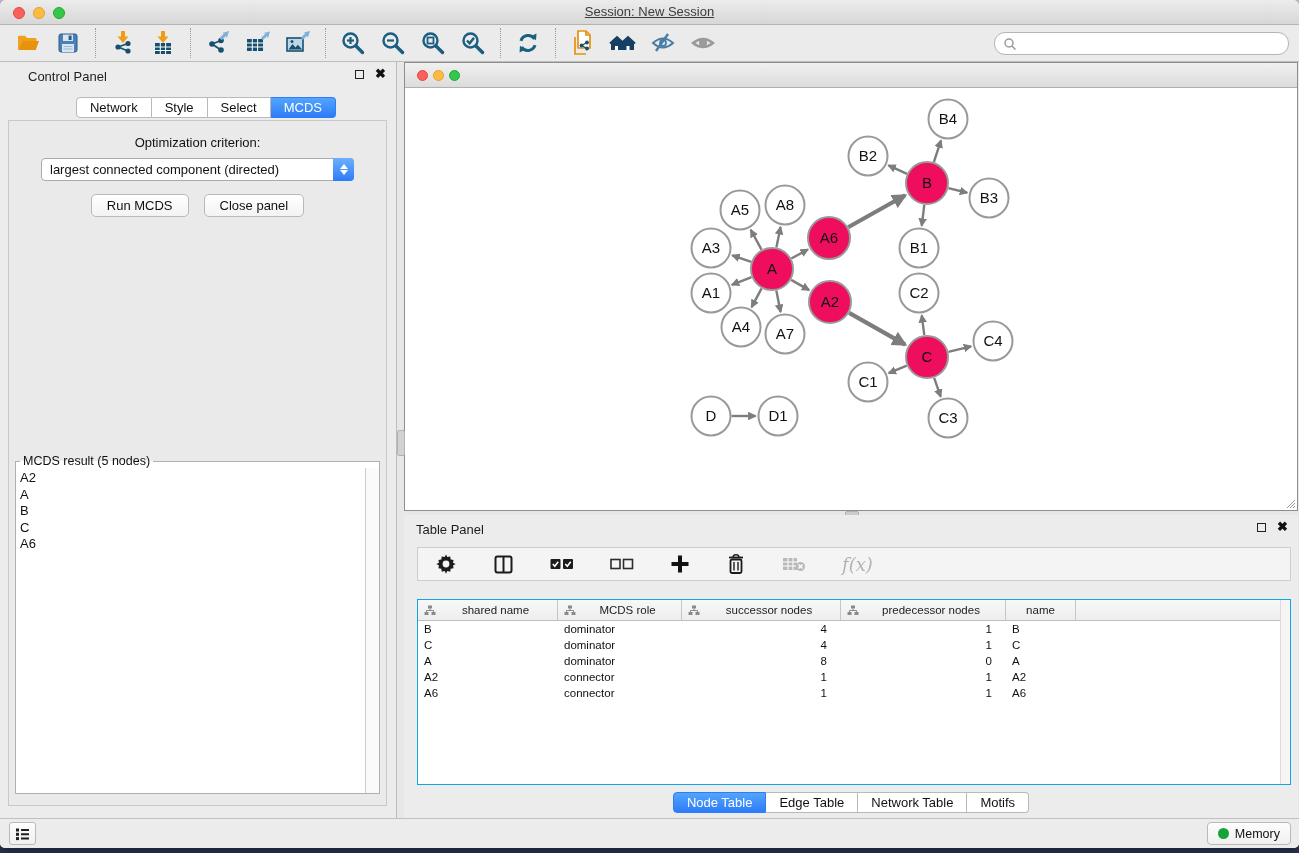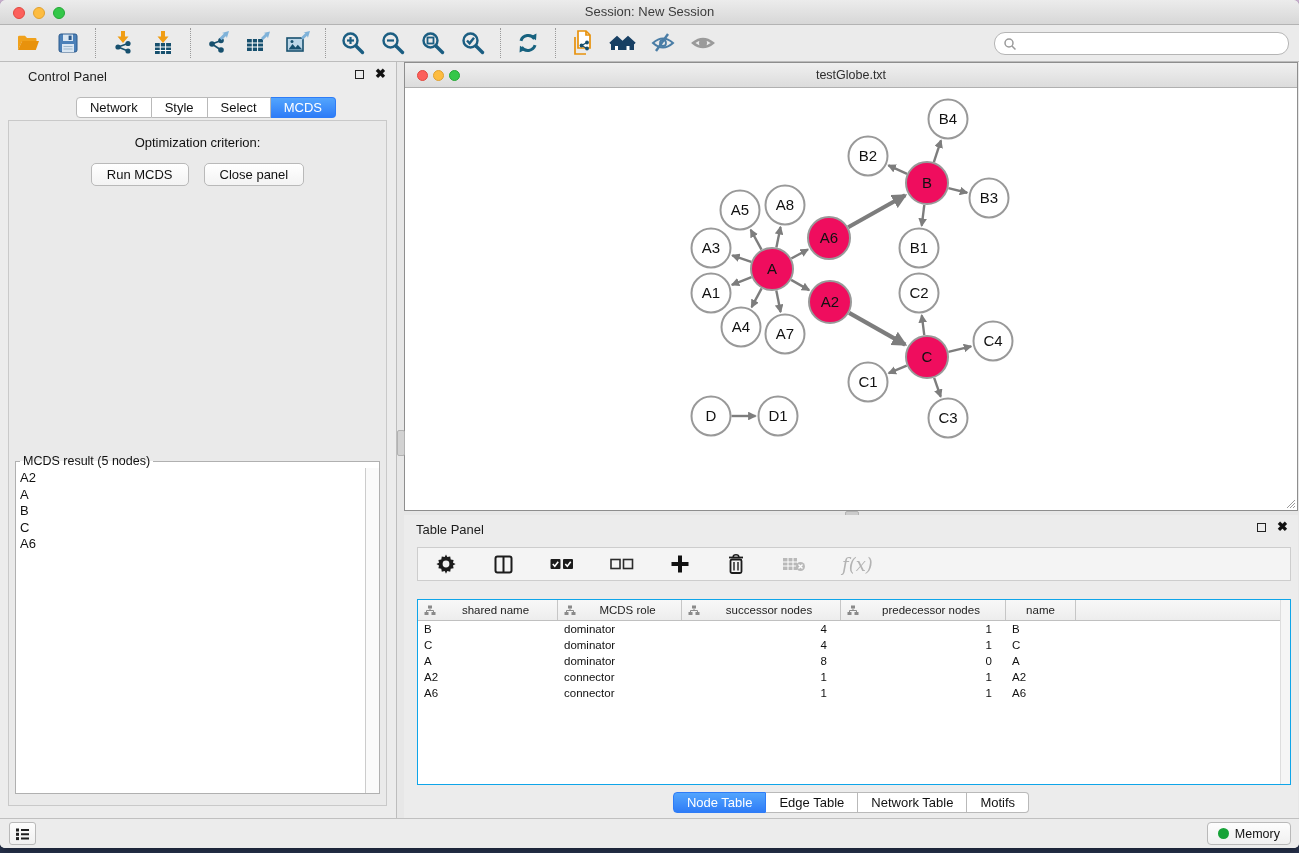--- a/index.html
+++ b/index.html
@@ -6,21 +6,21 @@
   *{box-sizing:border-box;font-family:"Liberation Sans",sans-serif;}
   .screen{position:relative;width:1299px;height:853px;overflow:hidden;
     background:linear-gradient(180deg,#d3bad9 0%,#c9afd2 10px,#3a4a6b 10px,#27324d 100%);}
   .window{position:absolute;left:0;top:0;width:1299px;height:848px;border-radius:6px 6px 5px 5px;
     overflow:hidden;background:#ececec;box-shadow:0 2px 8px rgba(0,0,0,.4);}
 
   
   .titlebar{position:absolute;left:0;top:0;width:100%;height:25px;
     background:linear-gradient(#ececec,#d7d7d7);border-bottom:1px solid #b3b3b3;}
   .titlebar .title{position:absolute;left:0;right:0;top:4px;text-align:center;
-    font-size:13px;color:#3c3c3c;}
+    font-size:13px;color:#3c3c3c;text-decoration:underline;}
   .lights{position:absolute;left:13px;top:6.5px;display:flex;gap:8px;}
   .light{width:12px;height:12px;border-radius:50%;}
   .light.red{background:#fc605c;border:1px solid #e1493f;}
   .light.yellow{background:#fdbc40;border:1px solid #e0a12f;}
   .light.green{background:#34c749;border:1px solid #24a835;}
 
   
   .toolbar{position:absolute;left:0;top:25px;width:100%;height:37px;background:#ebebeb;
     border-bottom:1px solid #bcbcbc;display:flex;align-items:center;padding-left:8px;}
   .tbi{width:30px;height:30px;display:flex;align-items:center;justify-content:center;margin:0 5px;}
@@ -290,20 +290,27 @@
       <div class="cp-tabs-wrap">
             <div class="seg-tabs" id="cp-tabs">
               <div class="seg-tab">Network</div>
               <div class="seg-tab">Style</div>
               <div class="seg-tab">Select</div>
               <div class="seg-tab active">MCDS</div>
             </div>
           </div>
       <div class="cp-body">
         <div class="opt-label">Optimization criterion:</div>
+        <div class="combo">
+          <span class="combo-text">largest connected component (directed)</span>
+          <span class="spinner">
+                <span class="spin-up"></span>
+                <span class="spin-dn"></span>
+              </span>
+        </div>
         <div class="btn-row">
           <button class="mac-btn">Run MCDS</button>
           <button class="mac-btn">Close panel</button>
         </div>
         <fieldset class="result-fs">
           <legend>MCDS result (5 nodes)</legend>
           <ul class="result-list" id="result-list">
                 <li>A2</li>
                 <li>A</li>
                 <li>B</li>
@@ -315,21 +322,20 @@
       </div>
     </div>
 
     <div class="netwin">
       <div class="net-titlebar">
         <div class="lights">
           <div class="light red"></div>
           <div class="light yellow"></div>
           <div class="light green"></div>
         </div>
-        <div class="title">testGlobe.txt</div>
       </div>
       <div class="net-canvas">
         <svg id="graph" width="892" height="421" viewBox="0 0 892 421">
           <defs>
             <marker id="arw" viewBox="0 0 10 10" refX="8.5" refY="5" markerWidth="3.6" markerHeight="3.6" orient="auto-start-reverse">
               <path d="M0 0 L10 5 L0 10 z" fill="#7d7d7d"></path>
             </marker>
           </defs>
           <g id="g-edges">
                 <line x1="346.52754906265756" y1="189.05473479501998" x2="326.93773391319115" y2="196.76220305054775" stroke="#7D7D7D" stroke-width="2.4" marker-end="url(#arw)"></line>

